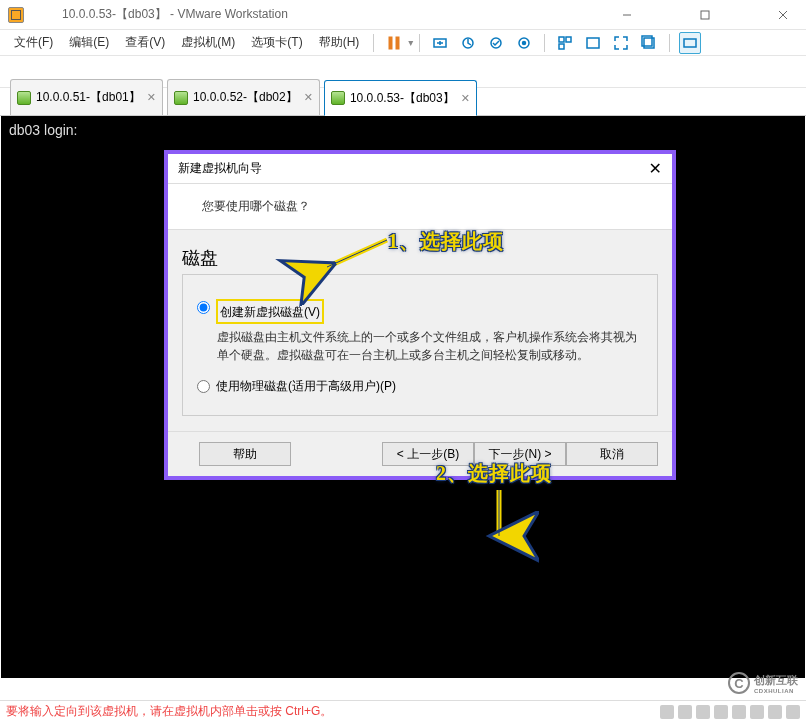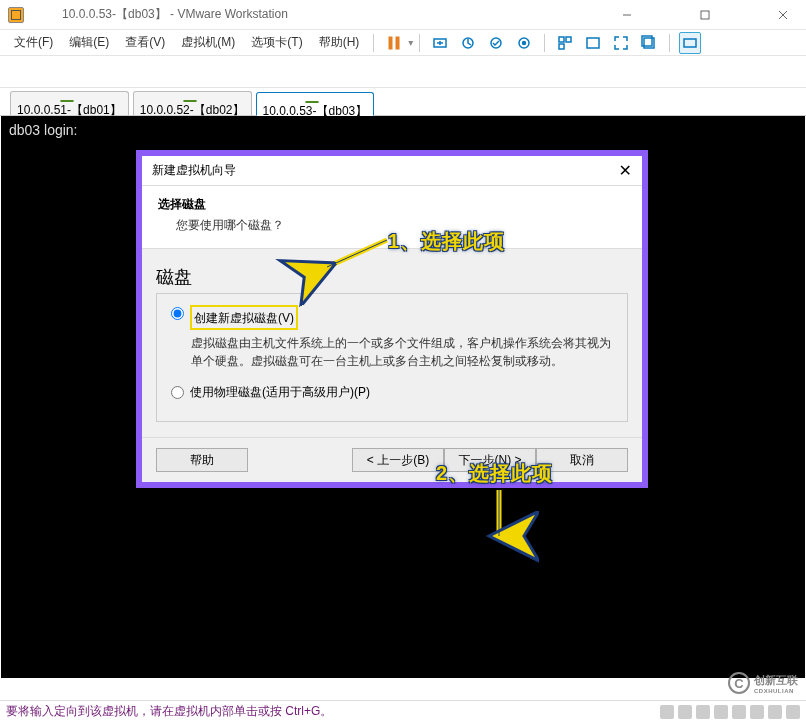--- a/index.html
+++ b/index.html
@@ -16,55 +16,55 @@
 .menubar .mitem { padding: 3px 8px; }
 .toolbar-sep { width:1px; height:18px; background:#ccc; margin:0 6px; }
 .tbtn { width:22px; height:22px; margin:0 3px; display:flex; align-items:center; justify-content:center; color:#0a7abf; }
 .tbtn svg { width:16px; height:16px; }
 .tbtn.orange svg { stroke:#e67e22; fill:#e67e22; }
 .tbtn.last { border:1px solid #3da8d6; background:#e6f3fa; border-radius:2px; }
 
 .lib-row { height: 32px; border-bottom:1px solid #e5e5e5; }
 
 .tabstrip { height: 28px; display:flex; align-items:flex-end; padding: 0 10px; background:#fff; border-bottom:1px solid #ccc; }
-.tab { display:flex; align-items:center; height:24px; border:1px solid #bbb; border-bottom:none; padding:8px 6px; margin-right:4px; font-size:12px; background:#f4f4f4; border-radius:3px 3px 0 0;flex-direction:column; }
+.tab { display:flex; align-items:center; height:36px; border:1px solid #bbb; border-bottom:none; padding:1px 6px; margin-right:4px; font-size:12px; background:#f4f4f4; border-radius:3px 3px 0 0; }
 .tab.active { background:#fff; border-color:#0a7abf; border-bottom:1px solid #fff; position:relative; top:1px; }
 .tab .tabicon { width:14px; height:14px; margin-right:5px; background:linear-gradient(#b4e391,#61b329); border:1px solid #4a8a1f; border-radius:2px; }
 .tab .x { margin-left:6px; color:#888; font-size:11px; }
 
 .console { position:absolute; left:1px; right:1px; top:116px; bottom:44px; background:#000; color:#ddd; font-family: "Courier New", monospace; font-size:14px; padding:6px 8px; }
 
-.statusbar { position:absolute; left:0; right:0; bottom:0; height:22px; background:#fff; border-top:1px solid #ddd; display:flex; align-items:center; font-size:12px; color:#701a75; padding:0 6px; }
+.statusbar { position:absolute; left:0; right:0; bottom:0; height:22px; background:#fff; border-top:1px solid #ddd; display:flex; align-items:center; font-size:12px; color:#ef4444; padding:0 6px; }
 .statusbar .sicons { margin-left:auto; display:flex; gap:4px; }
 .statusbar .sicons span { width:14px; height:14px; background:#ccc; border-radius:2px; }
 
 .watermark { position:absolute; right:8px; bottom:28px; display:flex; align-items:center; gap:4px; color:#888; font-size:11px; font-weight:bold; }
 .watermark .c { width:22px; height:22px; border:2px solid #888; border-radius:50%; display:flex; align-items:center; justify-content:center; font-size:13px; }
 
 
-.dialog { position:absolute; left:136px; top:150px; width:512px; background:#f0f0f0; border:6px solid #8b5cf6; box-shadow:3px 3px 12px rgba(0,0,0,0.35); }
+.dialog { position:absolute; left:164px; top:150px; width:512px; background:#f0f0f0; border:4px solid #8b5cf6; box-shadow:3px 3px 12px rgba(0,0,0,0.35); }
 .dlg-title { height:30px; background:#fff; display:flex; align-items:center; padding:0 10px; font-size:12px; border-bottom:1px solid #ddd; }
 .dlg-title .x { margin-left:auto; font-size:16px; font-family:Arial; }
 .dlg-header { background:#fff; padding:10px 16px 14px; border-bottom:1px solid #ddd; }
 .dlg-header .h1 { font-size:12px; font-weight:bold; }
 .dlg-header .h2 { font-size:12px; margin-left:18px; margin-top:4px; color:#333; }
 .dlg-body { padding: 16px 14px 60px; }
 .group-label { font-size:18px; margin-bottom:4px; }
-.group-box { border:1px solid #ccc; padding:11px 14px 16px; background:#f0f0f0; }
+.group-box { border:1px solid #ccc; padding:24px 14px 16px; background:#f0f0f0; }
 .radio-row { display:flex; align-items:flex-start; margin-bottom:4px; }
 .radio-row input { margin-top:2px; margin-right:6px; }
 .radio-row label { font-size:12px; }
 .radio-desc { font-size:12px; color:#333; margin:2px 0 14px 20px; line-height:1.5; }
 .hl { border:2px solid #f2d600; padding:1px 2px; display:inline-block; }
 .dlg-footer { position:absolute; left:0; right:0; bottom:0; padding:10px 14px; display:flex; align-items:center; background:#f0f0f0; border-top:1px solid #ddd; }
 .dbtn { min-width:92px; height:24px; font-size:12px; background:#e9e9e9; border:1px solid #adadad; }
-.dbtn.help { margin-left:0; margin-right:auto; }
-
-
-.anno-text { position:absolute; font-size:20px; font-weight:900; color:#f2d600; text-shadow:-1px -1px 0 #1a3a7a,1px -1px 0 #1a3a7a,-1px 1px 0 #1a3a7a,1px 1px 0 #1a3a7a,0 0 4px #1a3a7a; font-family:Liberation Sans, sans-serif; letter-spacing:1px; }
+.dbtn.help { margin-left:17px; margin-right:auto; }
+
+
+.anno-text { position:absolute; font-size:20px; font-weight:900; color:#f2d600; text-shadow:-1px -1px 0 #1a3a7a,1px -1px 0 #1a3a7a,-1px 1px 0 #1a3a7a,1px 1px 0 #1a3a7a,0 0 4px #1a3a7a; font-family:Liberation Serif, serif; letter-spacing:1px; }
 .arrow { position:absolute; pointer-events:none; }
 .arrow svg { overflow:visible; }
 </style>
 </head>
 <body>
 
 <div class="titlebar">
   <div class="icon"></div>
   <div class="title">10.0.0.53-【db03】 - VMware Workstation</div>
   <div class="spacer"></div>
@@ -203,21 +203,20 @@
       <span></span>
   </div>
 </div>
 
 <div class="dialog">
   <div class="dlg-title">
     <span>新建虚拟机向导</span>
     <span class="x">✕</span>
   </div>
   <div class="dlg-header">
-    <div class="h1">选择磁盘</div>
     <div class="h2">您要使用哪个磁盘？</div>
   </div>
   <div class="dlg-body">
     <div class="group-label">磁盘</div>
     <div class="group-box">
       <div class="radio-row">
         <input type="radio" checked="" style="">
         <span class="hl"><label>创建新虚拟磁盘(V)</label></span>
       </div>
       <div class="radio-desc">虚拟磁盘由主机文件系统上的一个或多个文件组成，客户机操作系统会将其视为单个硬盘。虚拟磁盘可在一台主机上或多台主机之间轻松复制或移动。</div>

